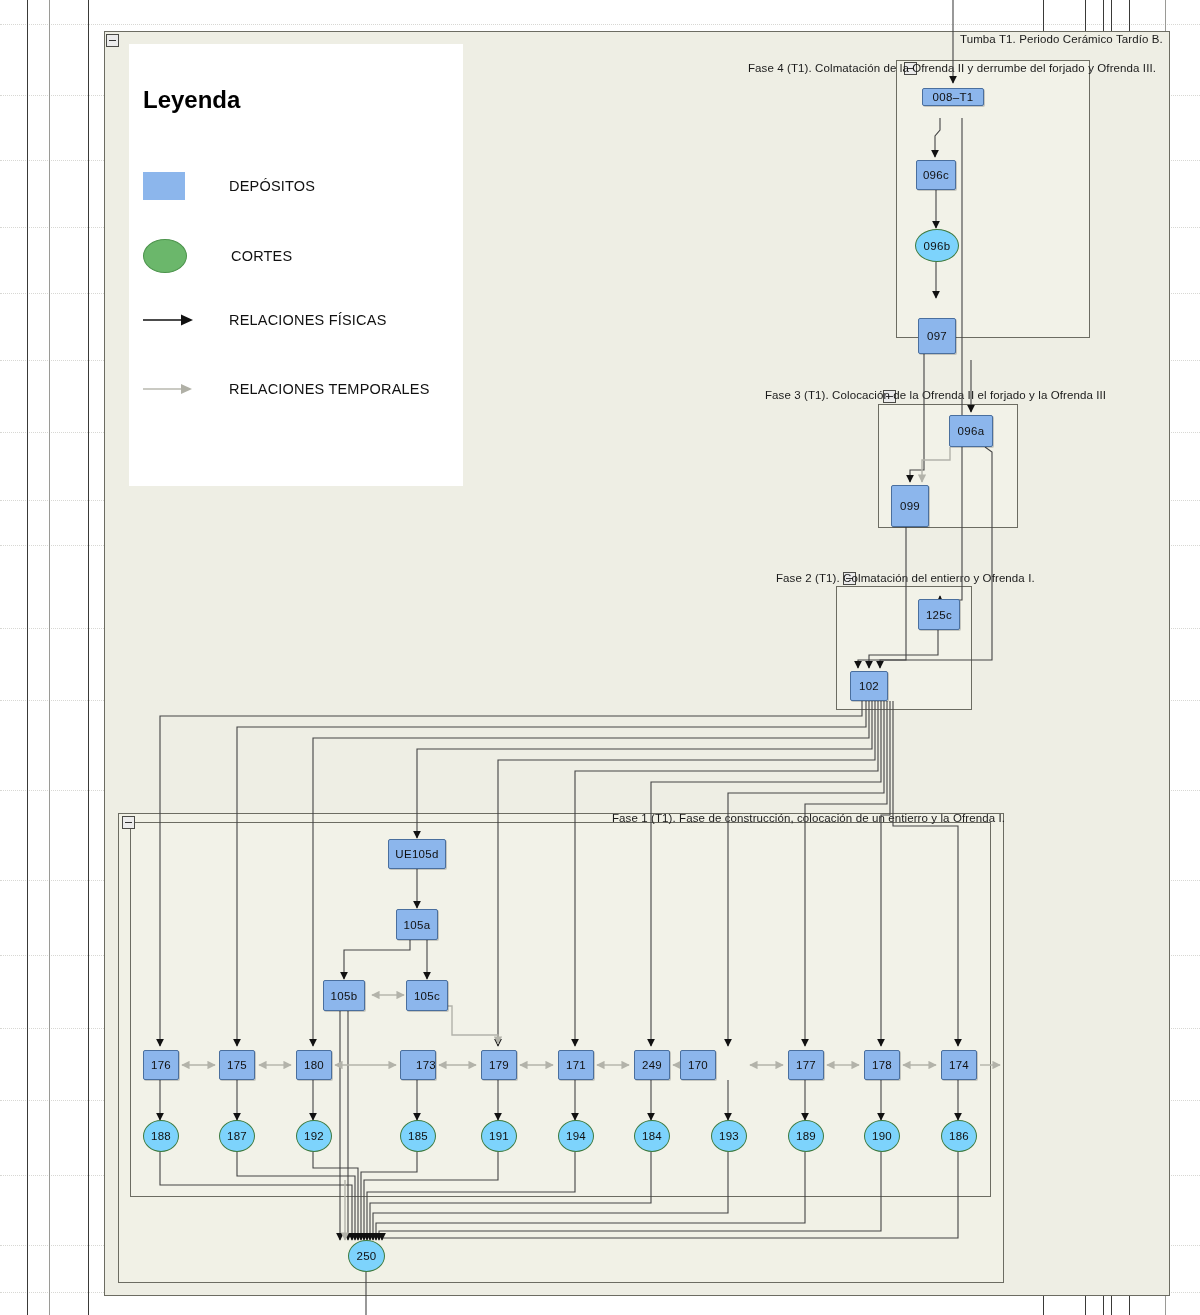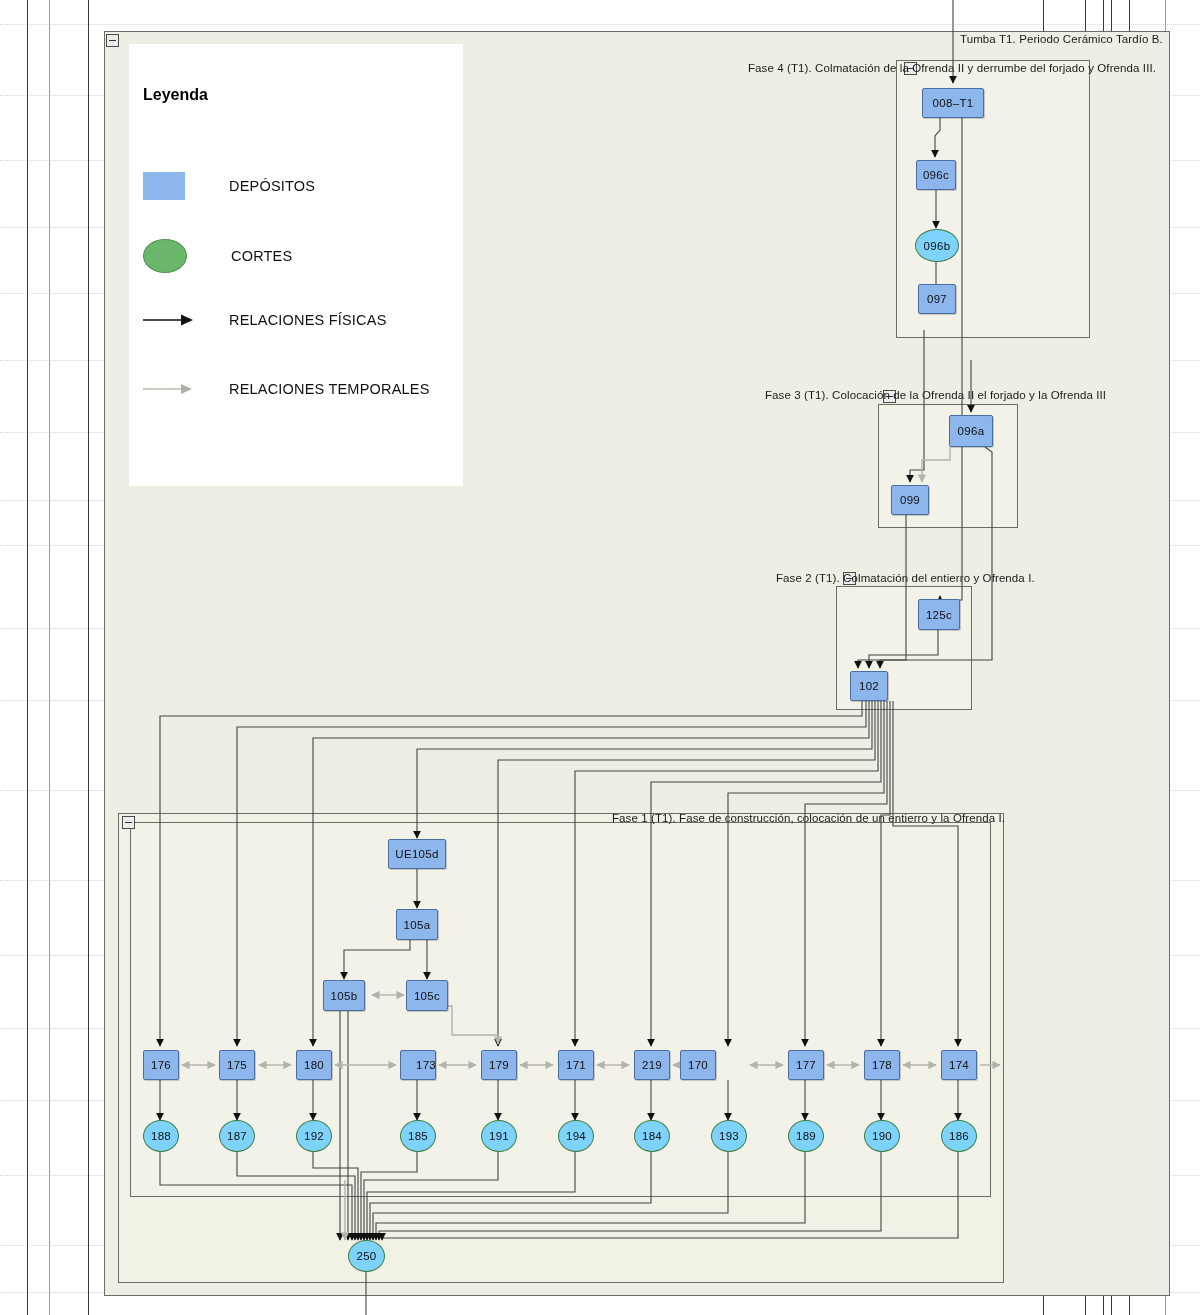--- a/index.html
+++ b/index.html
@@ -94,21 +94,21 @@
 
   
   #legend {
     position: absolute;
     background: #ffffff;
     border: none;
     box-shadow: 0 0 0 0 transparent;
   }
   #legend .title {
     position: absolute;
-    font-size: 16px;
+    font-size: 24px;
     font-weight: bold;
     color: #000;
   }
   .legend-row { position: absolute; display: flex; align-items: center; }
   .legend-swatch-rect {
     width: 42px; height: 28px;
     background: #8cb6ec;
   }
   .legend-swatch-ell {
     width: 42px; height: 32px;
@@ -277,37 +277,37 @@
       <path d="M 673 1065 L 706 1065" marker-start="url(#ahg)" marker-end="url(#ahg)"></path>
       <path d="M 750 1065 L 783 1065" marker-start="url(#ahg)" marker-end="url(#ahg)"></path>
       <path d="M 827 1065 L 859 1065" marker-start="url(#ahg)" marker-end="url(#ahg)"></path>
       <path d="M 903 1065 L 936 1065" marker-start="url(#ahg)" marker-end="url(#ahg)"></path>
       <path d="M 980 1065 L 1000 1065" marker-end="url(#ahg)"></path>
 
       <path d="M 345 1180 L 345 1240" marker-end="url(#ahg)"></path>
     </g>
   </svg>
 
-  <div class="node dep" style="left:922px; top:88px; width:62px; height:30px;">
+  <div class="node dep" style="left:922px; top:88px; width:62px; height:18px;">
     <span>008–T1</span>
   </div>
   <div class="node dep" style="left:916px; top:160px; width:40px; height:30px;">
     <span>096c</span>
   </div>
   <div class="node cut" style="left:915px; top:229px; width:44px; height:33px;">
     <span>096b</span>
   </div>
-  <div class="node dep" style="left:918px; top:284px; width:38px; height:30px;">
+  <div class="node dep" style="left:918px; top:318px; width:38px; height:36px;">
     <span>097</span>
   </div>
 
   <div class="node dep" style="left:949px; top:415px; width:44px; height:32px;">
     <span>096a</span>
   </div>
-  <div class="node dep" style="left:891px; top:485px; width:38px; height:30px;">
+  <div class="node dep" style="left:891px; top:485px; width:38px; height:42px;">
     <span>099</span>
   </div>
 
   <div class="node dep" style="left:918px; top:599px; width:42px; height:31px;">
     <span>125c</span>
   </div>
   <div class="node dep" style="left:850px; top:671px; width:38px; height:30px;">
     <span>102</span>
   </div>
 
@@ -336,21 +336,21 @@
   <div class="node dep" style="left:400px; top:1050px; width:36px; height:30px;padding-left:16px;">
       <span>173</span>
     </div>
   <div class="node dep" style="left:481px; top:1050px; width:36px; height:30px;">
       <span>179</span>
     </div>
   <div class="node dep" style="left:558px; top:1050px; width:36px; height:30px;">
       <span>171</span>
     </div>
   <div class="node dep" style="left:634px; top:1050px; width:36px; height:30px;">
-      <span>219</span>
+      <span>249</span>
     </div>
   <div class="node dep" style="left:680px; top:1050px; width:36px; height:30px;">
       <span>170</span>
     </div>
   <div class="node dep" style="left:788px; top:1050px; width:36px; height:30px;">
       <span>177</span>
     </div>
   <div class="node dep" style="left:864px; top:1050px; width:36px; height:30px;">
       <span>178</span>
     </div>

